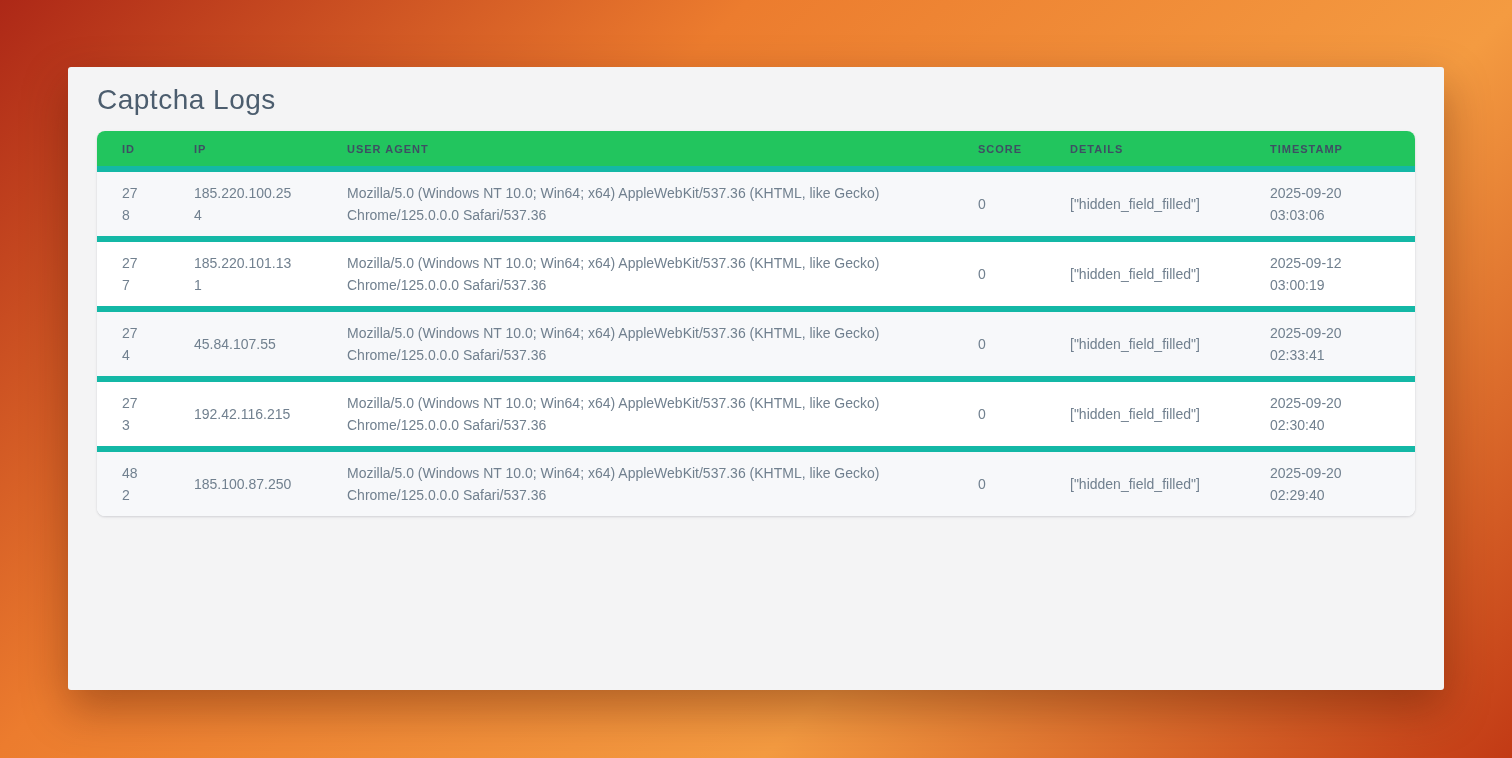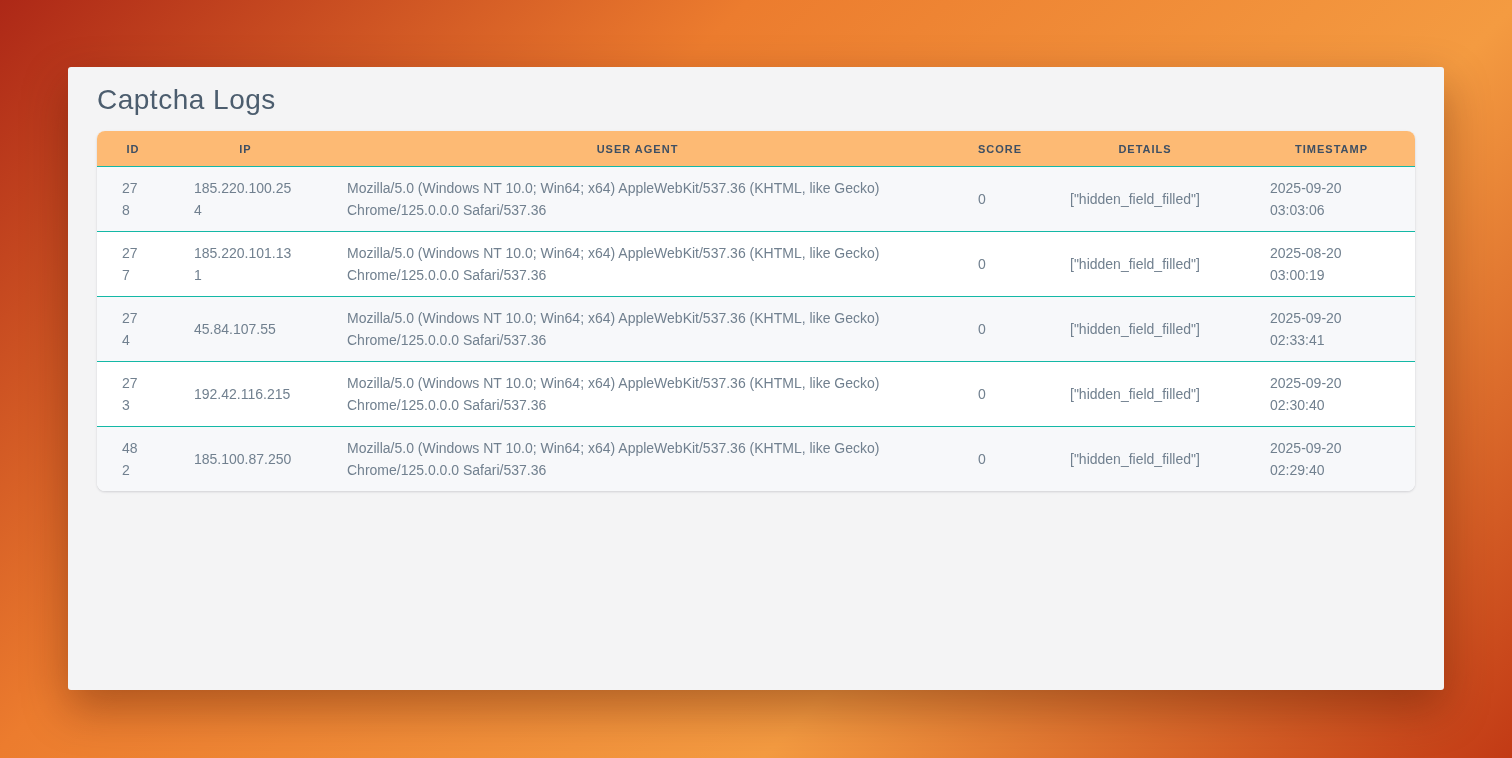--- a/index.html
+++ b/index.html
@@ -34,30 +34,30 @@
     box-shadow: 0 1px 3px rgba(16, 24, 40, 0.10), 0 1px 2px rgba(16, 24, 40, 0.06);
     overflow: hidden;
   }
   table {
     width: 100%;
     border-collapse: collapse;
     table-layout: fixed;
   }
   thead th {
     padding: 12px 25px 11px 25px;
-    text-align: center;
+    text-align: left;
     font-size: 11px;
     font-weight: 700;
     letter-spacing: 1px;
     text-transform: uppercase;
     color: #3e4f63;
-    background: #fdba74;
+    background: #22c55e;
     white-space: nowrap;
   }
-  tbody tr { border-top: 1px solid #14b8a6; }
+  tbody tr { border-top: 6px solid #14b8a6; }
   tbody tr:nth-child(odd) { background: #f7f8fa; }
   tbody tr:nth-child(even) { background: #ffffff; }
   tbody td {
     padding: 10px 25px;
     font-size: 14px;
     line-height: 22px;
     color: #71808f;
     vertical-align: middle;
     word-wrap: break-word;
   }
@@ -96,21 +96,21 @@
               <td>0</td>
               <td>["hidden_field_filled"]</td>
               <td>2025-09-20 03:03:06</td>
             </tr>
             <tr>
               <td>277</td>
               <td>185.220.101.131</td>
               <td>Mozilla/5.0 (Windows NT 10.0; Win64; x64) AppleWebKit/537.36 (KHTML, like Gecko) Chrome/125.0.0.0 Safari/537.36</td>
               <td>0</td>
               <td>["hidden_field_filled"]</td>
-              <td>2025-08-20 03:00:19</td>
+              <td>2025-09-12 03:00:19</td>
             </tr>
             <tr>
               <td>274</td>
               <td>45.84.107.55</td>
               <td>Mozilla/5.0 (Windows NT 10.0; Win64; x64) AppleWebKit/537.36 (KHTML, like Gecko) Chrome/125.0.0.0 Safari/537.36</td>
               <td>0</td>
               <td>["hidden_field_filled"]</td>
               <td>2025-09-20 02:33:41</td>
             </tr>
             <tr>

